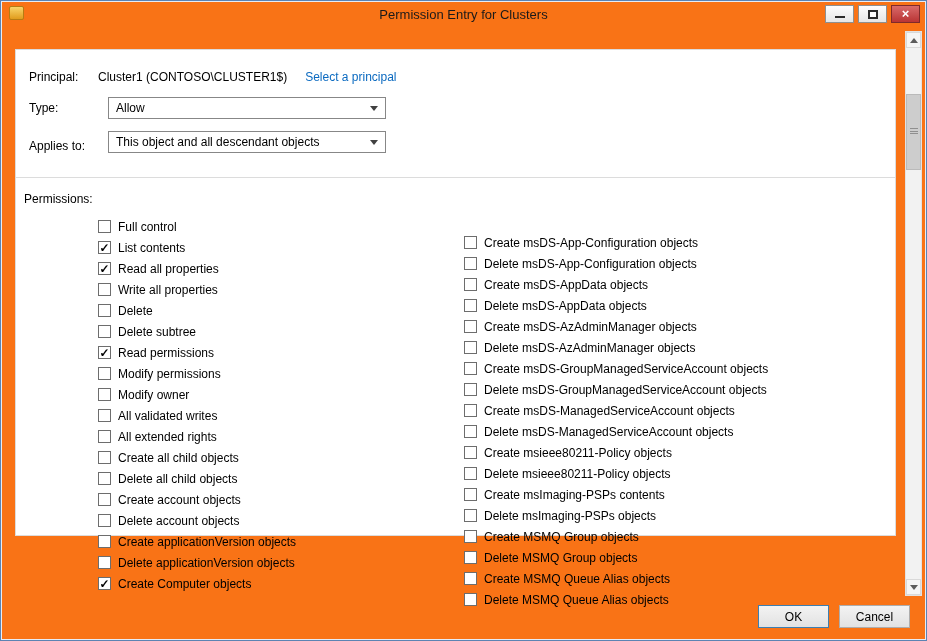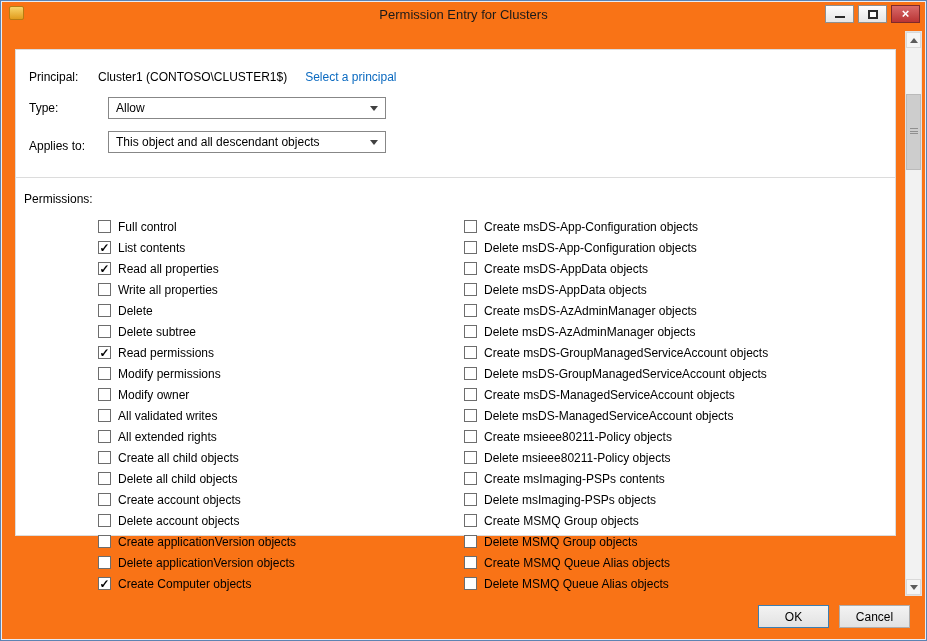--- a/index.html
+++ b/index.html
@@ -66,21 +66,21 @@
   }
   .combo-arrow{
     width:0; height:0;
     border-left:4px solid transparent; border-right:4px solid transparent;
     border-top:5px solid #414141;
   }
   
   .perm-title{ position:absolute; left:8px; top:14px; }
   .perm-col{ position:absolute; top:38px; }
   .perm-col.left{ left:82px; }
-  .perm-col.right{ left:448px; }
+  .perm-col.right{ left:448px;margin-top:16px; }
   .perm-row{ display:flex; align-items:center; height:21px; }
   .checkbox{
     width:13px; height:13px; flex:0 0 13px;
     border:1px solid #6d6d6d; background:#fff;
     display:inline-flex; align-items:center; justify-content:center;
     font-size:12px; line-height:1; color:#000; font-weight:bold;
     margin-right:7px; cursor:default;
   }
   .perm-text{ white-space:nowrap; }
   

